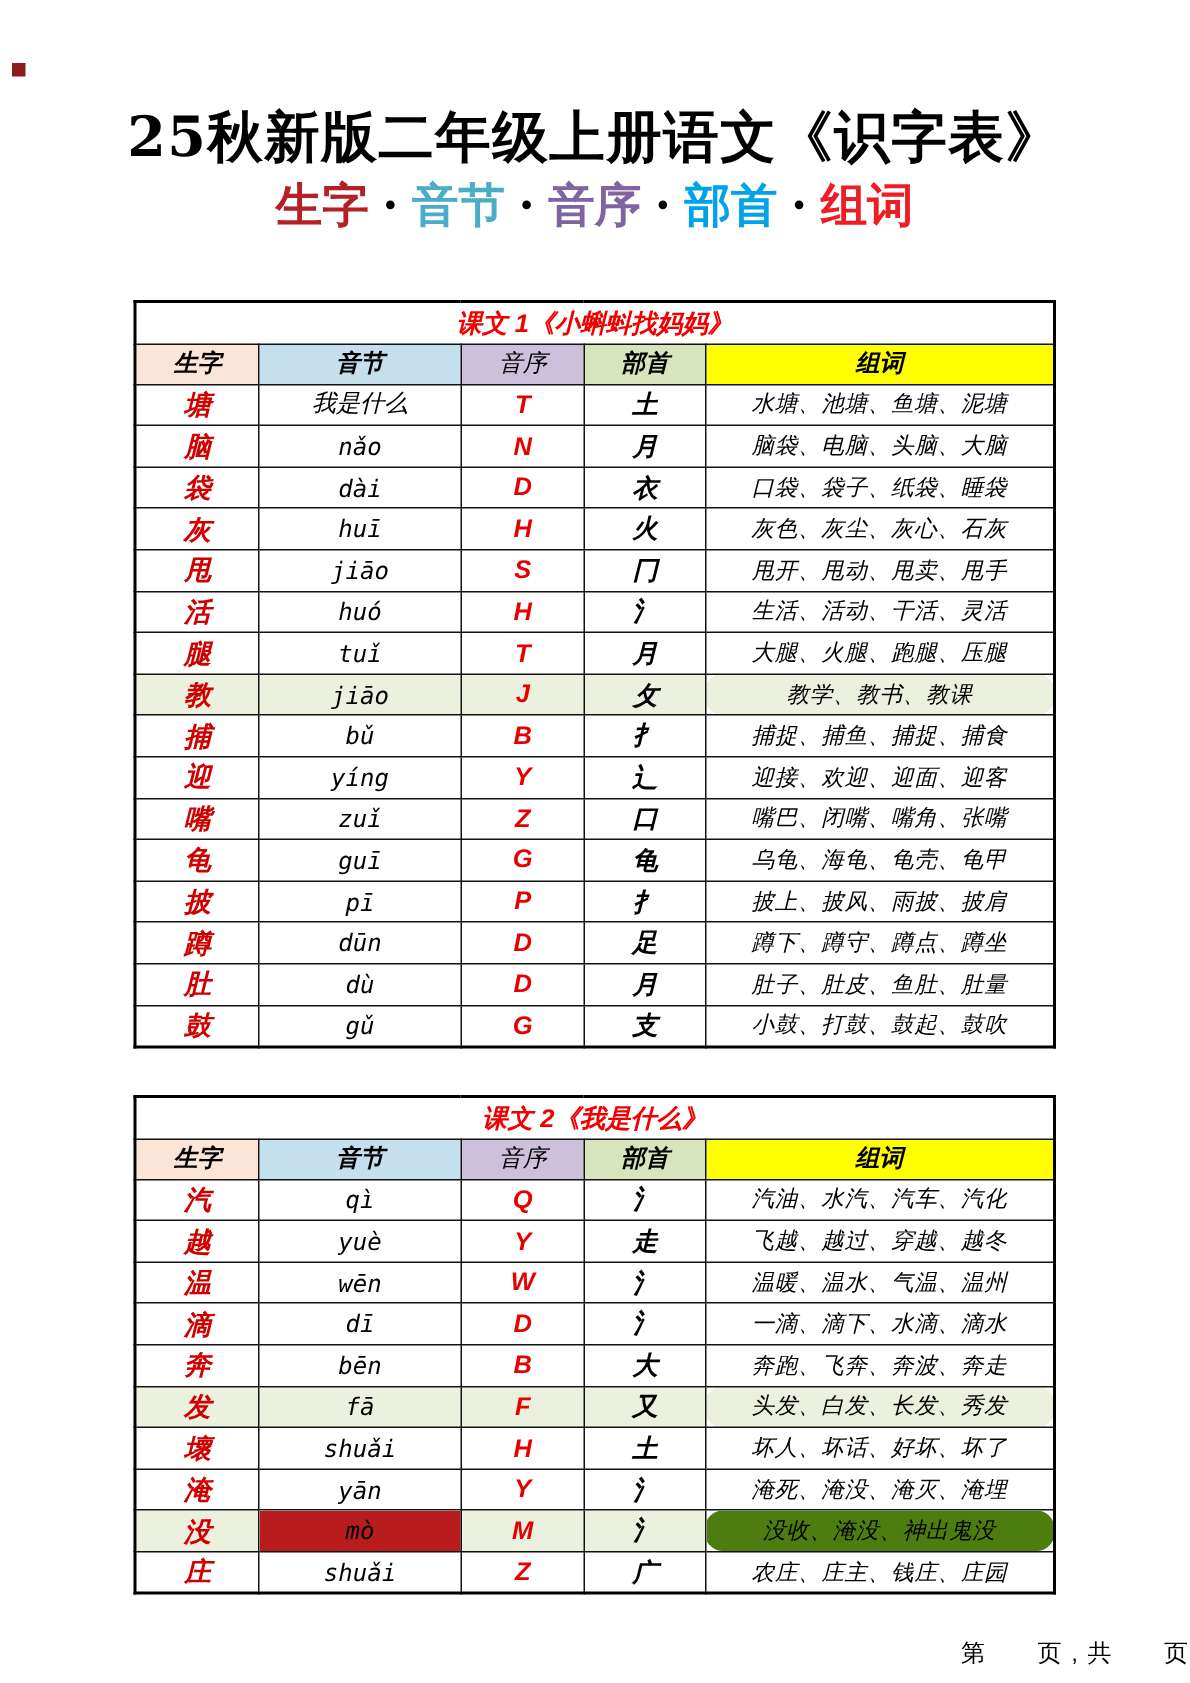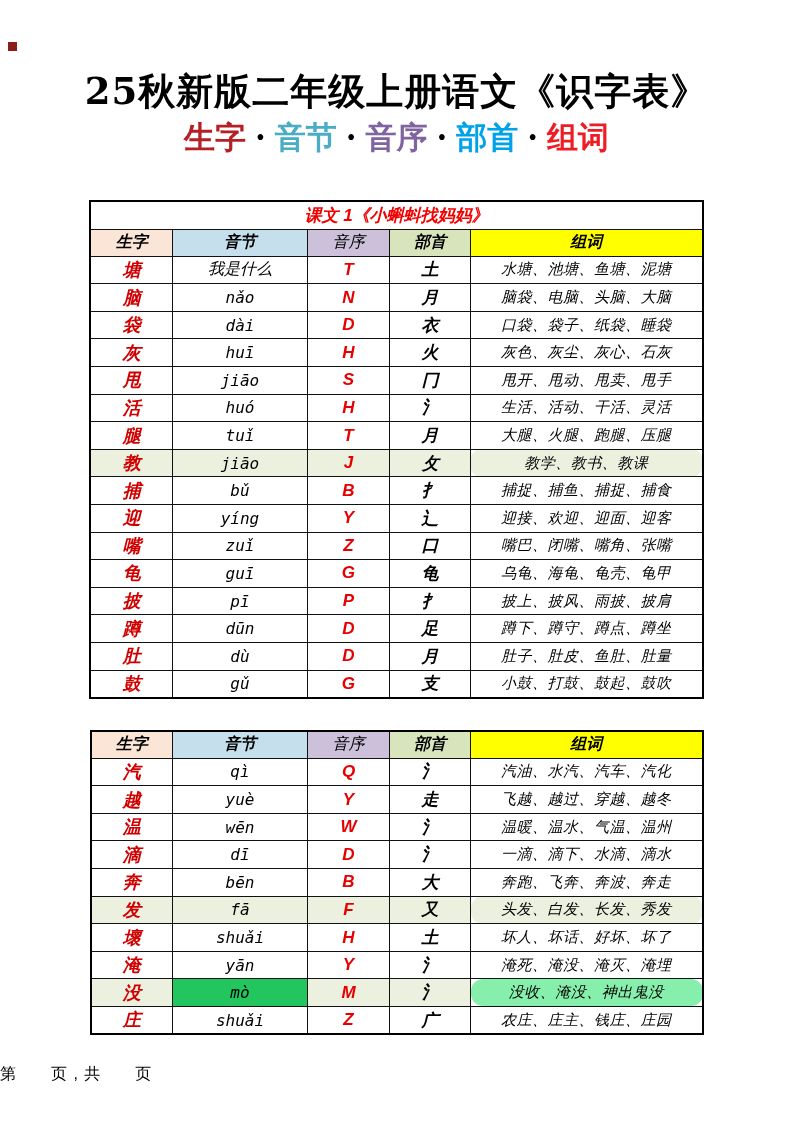--- a/index.html
+++ b/index.html
@@ -62,21 +62,21 @@
   }
   tr.cols-row th:nth-child(3) { font-weight:normal; }
   tbody tr { height:27.6px; }
   td.char-cell   { font-size:18px; font-weight:bold; }
   td.pinyin-cell { font-family:"DejaVu Sans Mono", monospace; font-size:16px; }
   td.initial-cell{ font-size:17px; font-weight:bold; }
   td.radical-cell{ font-size:17px; font-weight:bold; }
   td.words-cell  { font-size:15px; letter-spacing:0.5px;border-radius:12px; }
   .page-footer {
     margin-top:29px;
-    text-align:left;
+    text-align:right;
     font-size:16px;
     letter-spacing:1px;
   }
 </style>
 </head>
 <body>
 
 <div class="corner-mark" style="background: rgb(139, 29, 29);"></div>
 
 <h1 class="page-title">25秋新版二年级上册语文《识字表》</h1>
@@ -221,20 +221,23 @@
     </table>
     <table class="vocab">
       <colgroup>
         <col style="width: 82px;">
         <col style="width: 135px;">
         <col style="width: 82px;">
         <col style="width: 81px;">
         <col style="width: 232px;">
       </colgroup>
       <thead>
+        <tr class="course-row">
+          <th colspan="5" style="color: rgb(242, 0, 0);">课文 2《我是什么》</th>
+        </tr>
         <tr class="cols-row">
           <th style="background: rgb(251, 229, 214);">生字</th>
           <th style="background: rgb(197, 224, 236);">音节</th>
           <th style="background: rgb(204, 192, 218);">音序</th>
           <th style="background: rgb(216, 228, 188);">部首</th>
           <th style="background: rgb(255, 255, 0);">组词</th>
         </tr>
       </thead>
       <tbody>
         <tr>
@@ -288,24 +291,24 @@
         </tr>
         <tr>
           <td class="char-cell" style="color: rgb(208, 0, 0);">淹</td>
           <td class="pinyin-cell">yān</td>
           <td class="initial-cell" style="color: rgb(230, 0, 0);">Y</td>
           <td class="radical-cell">氵</td>
           <td class="words-cell">淹死、淹没、淹灭、淹埋</td>
         </tr>
         <tr>
           <td class="char-cell" style="color: rgb(208, 0, 0); background: rgb(235, 241, 222);">没</td>
-          <td class="pinyin-cell" style="background: #22c55e;">mò</td>
+          <td class="pinyin-cell" style="background: #b91c1c;">mò</td>
           <td class="initial-cell" style="color: rgb(230, 0, 0); background: rgb(235, 241, 222);">M</td>
           <td class="radical-cell" style="background: rgb(235, 241, 222);">氵</td>
-          <td class="words-cell" style="background: #86efac;">没收、淹没、神出鬼没</td>
+          <td class="words-cell" style="background: #4d7c0f;">没收、淹没、神出鬼没</td>
         </tr>
         <tr>
           <td class="char-cell" style="color: rgb(208, 0, 0);">庄</td>
           <td class="pinyin-cell">shuǎi</td>
           <td class="initial-cell" style="color: rgb(230, 0, 0);">Z</td>
           <td class="radical-cell">广</td>
           <td class="words-cell">农庄、庄主、钱庄、庄园</td>
         </tr>
       </tbody>
     </table>

